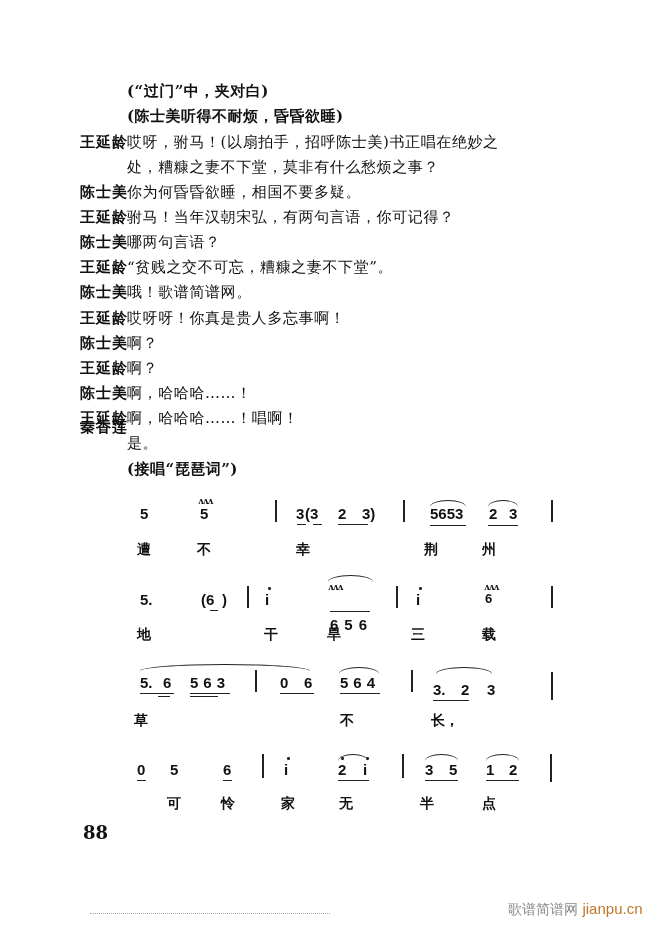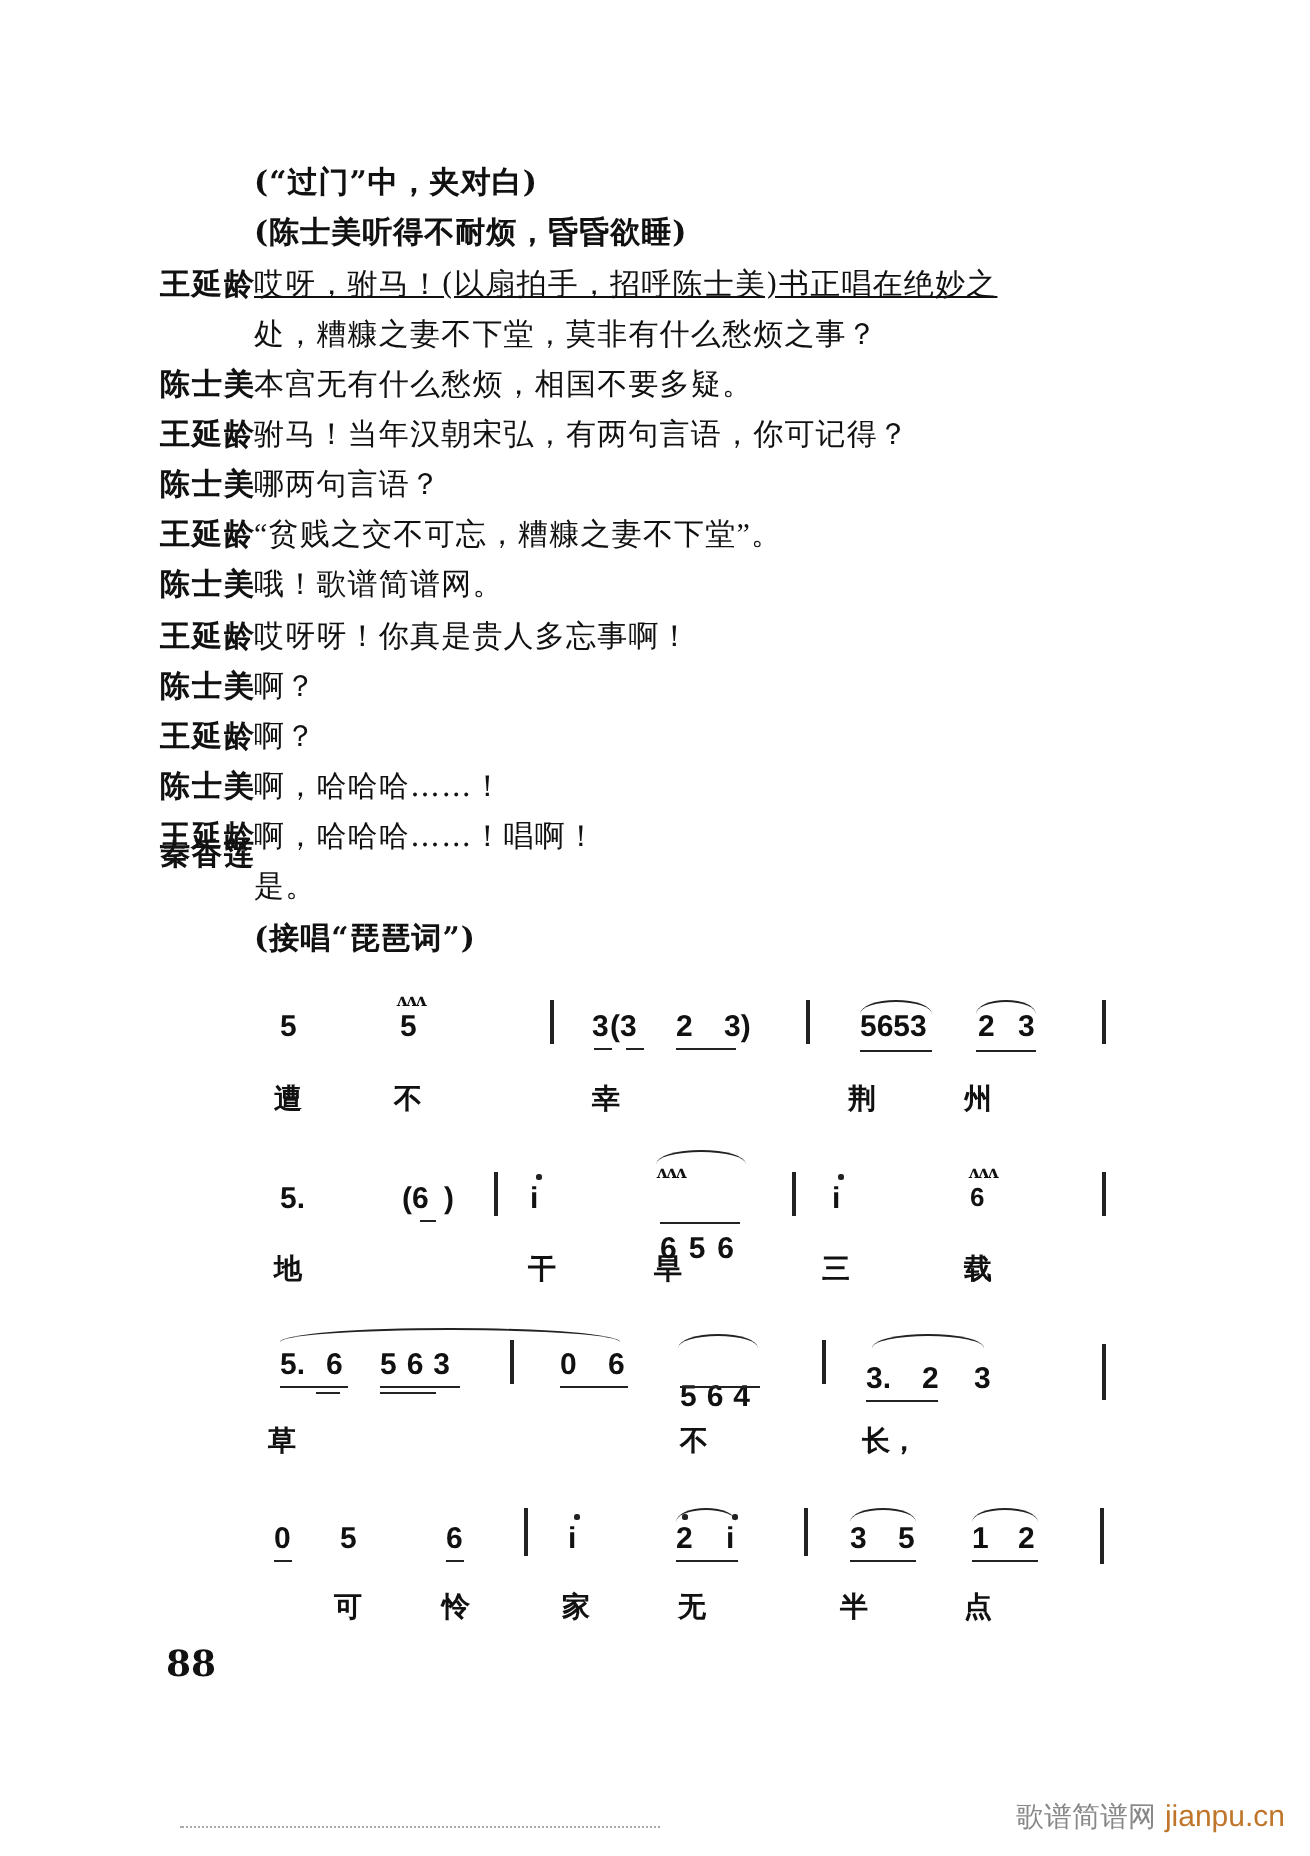--- a/index.html
+++ b/index.html
@@ -26,34 +26,34 @@
   .noise { position: absolute; left: 90px; top: 913px; width: 240px; height: 1px; border-top: 1px dotted #aaa; }
 </style>
 </head>
 <body>
 
 <div class="line" style="left:127px;top:82px;font-weight:bold;">(“过门”中，夹对白)</div>
 <div class="line" style="left:127px;top:107px;font-weight:bold;">(陈士美听得不耐烦，昏昏欲睡)</div>
 
 <div>
   <div class="speaker" style="top:133px;">王延龄</div>
-  <div class="speech" style="top:133px;text-decoration:underline;">哎呀，驸马！(以扇拍手，招呼陈士美)书正唱在绝妙之</div>
+  <div class="speech" style="top:133px;">哎呀，驸马！(以扇拍手，招呼陈士美)书正唱在绝妙之</div>
   <div class="speech" style="top:158px;">处，糟糠之妻不下堂，莫非有什么愁烦之事？</div>
 
   <div class="speaker" style="top:183px;">陈士美</div>
-  <div class="speech" style="top:183px;">本宫无有什么愁烦，相国不要多疑。</div>
+  <div class="speech" style="top:183px;">你为何昏昏欲睡，相国不要多疑。</div>
 
   <div class="speaker" style="top:208px;">王延龄</div>
   <div class="speech" style="top:208px;">驸马！当年汉朝宋弘，有两句言语，你可记得？</div>
 
   <div class="speaker" style="top:233px;">陈士美</div>
   <div class="speech" style="top:233px;">哪两句言语？</div>
 
   <div class="speaker" style="top:258px;">王延龄</div>
-  <div class="speech" style="top:258px;font-family:Liberation Serif, serif;">“贫贱之交不可忘，糟糠之妻不下堂”。</div>
+  <div class="speech" style="top:258px;">“贫贱之交不可忘，糟糠之妻不下堂”。</div>
 
   <div class="speaker" style="top:283px;">陈士美</div>
   <div class="speech" style="top:283px;">哦！歌谱简谱网。</div>
 
   <div class="speaker" style="top:309px;">王延龄</div>
   <div class="speech" style="top:309px;">哎呀呀！你真是贵人多忘事啊！</div>
 
   <div class="speaker" style="top:334px;">陈士美</div>
   <div class="speech" style="top:334px;">啊？</div>
 
@@ -134,21 +134,21 @@
   <div class="ul" style="left:140px;top:693px;width:34px;"></div>
   <div class="ul" style="left:158px;top:696px;width:12px;"></div>
   <span class="note" style="left:190px;top:674px;letter-spacing:5px;">563</span>
   <div class="ul" style="left:190px;top:693px;width:40px;"></div>
   <div class="ul" style="left:190px;top:696px;width:28px;"></div>
   <div class="bar" style="left:255px;top:670px;height:22px;"></div>
   <span class="note" style="left:280px;top:674px;">0</span>
   <span class="note" style="left:304px;top:674px;">6</span>
   <div class="ul" style="left:280px;top:693px;width:34px;"></div>
   <div class="slur" style="left:339px;top:667px;width:40px;"></div>
-  <span class="note" style="left:340px;top:674px;letter-spacing:5px;margin-top:16px;">564</span>
+  <span class="note" style="left:340px;top:674px;letter-spacing:5px;">564</span>
   <div class="ul" style="left:340px;top:693px;width:40px;"></div>
   <div class="bar" style="left:411px;top:670px;height:22px;"></div>
   <div class="slur" style="left:436px;top:667px;width:56px;"></div>
   <span class="note" style="left:433px;top:681px;">3.</span>
   <span class="note" style="left:461px;top:681px;">2</span>
   <span class="note" style="left:487px;top:681px;">3</span>
   <div class="ul" style="left:433px;top:700px;width:36px;"></div>
   <div class="bar" style="left:551px;top:672px;height:28px;"></div>
 
   <span class="lyric" style="left:134px;top:712px;">草</span>

